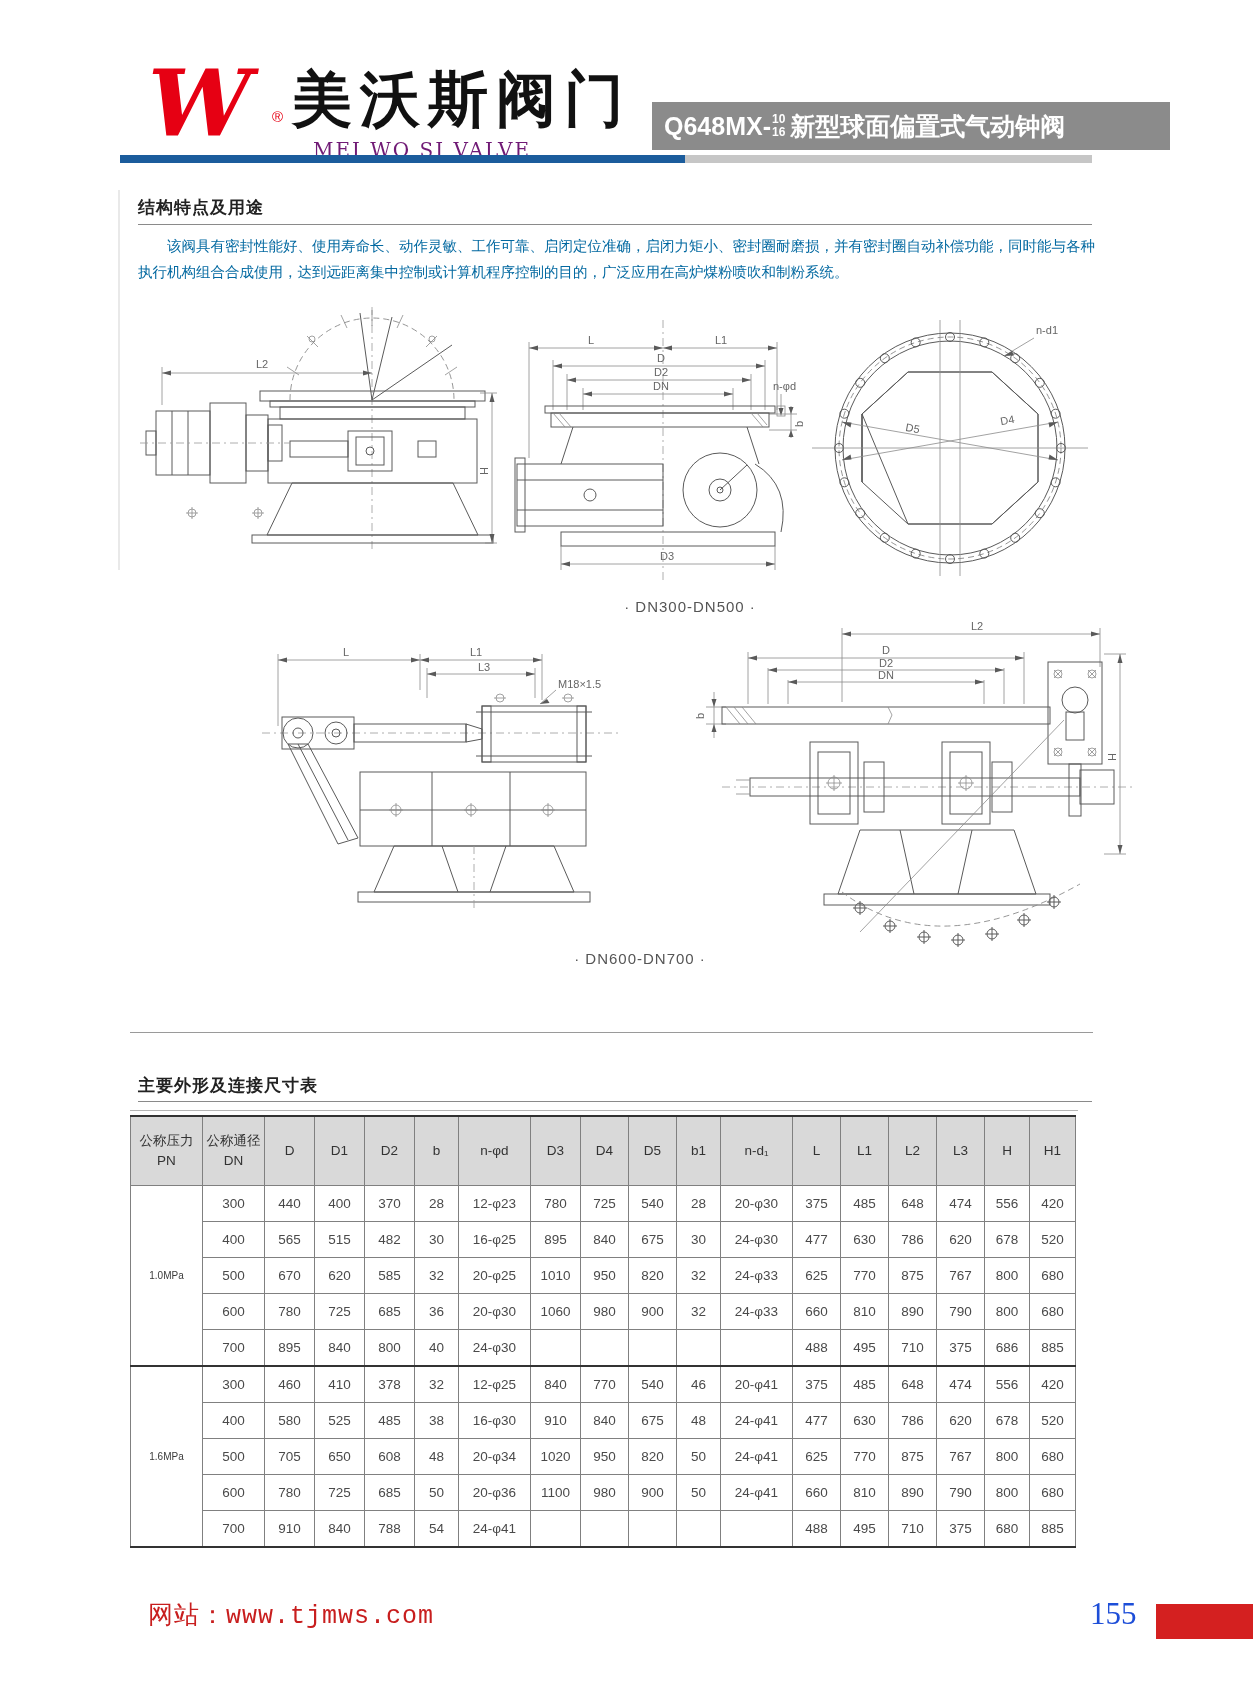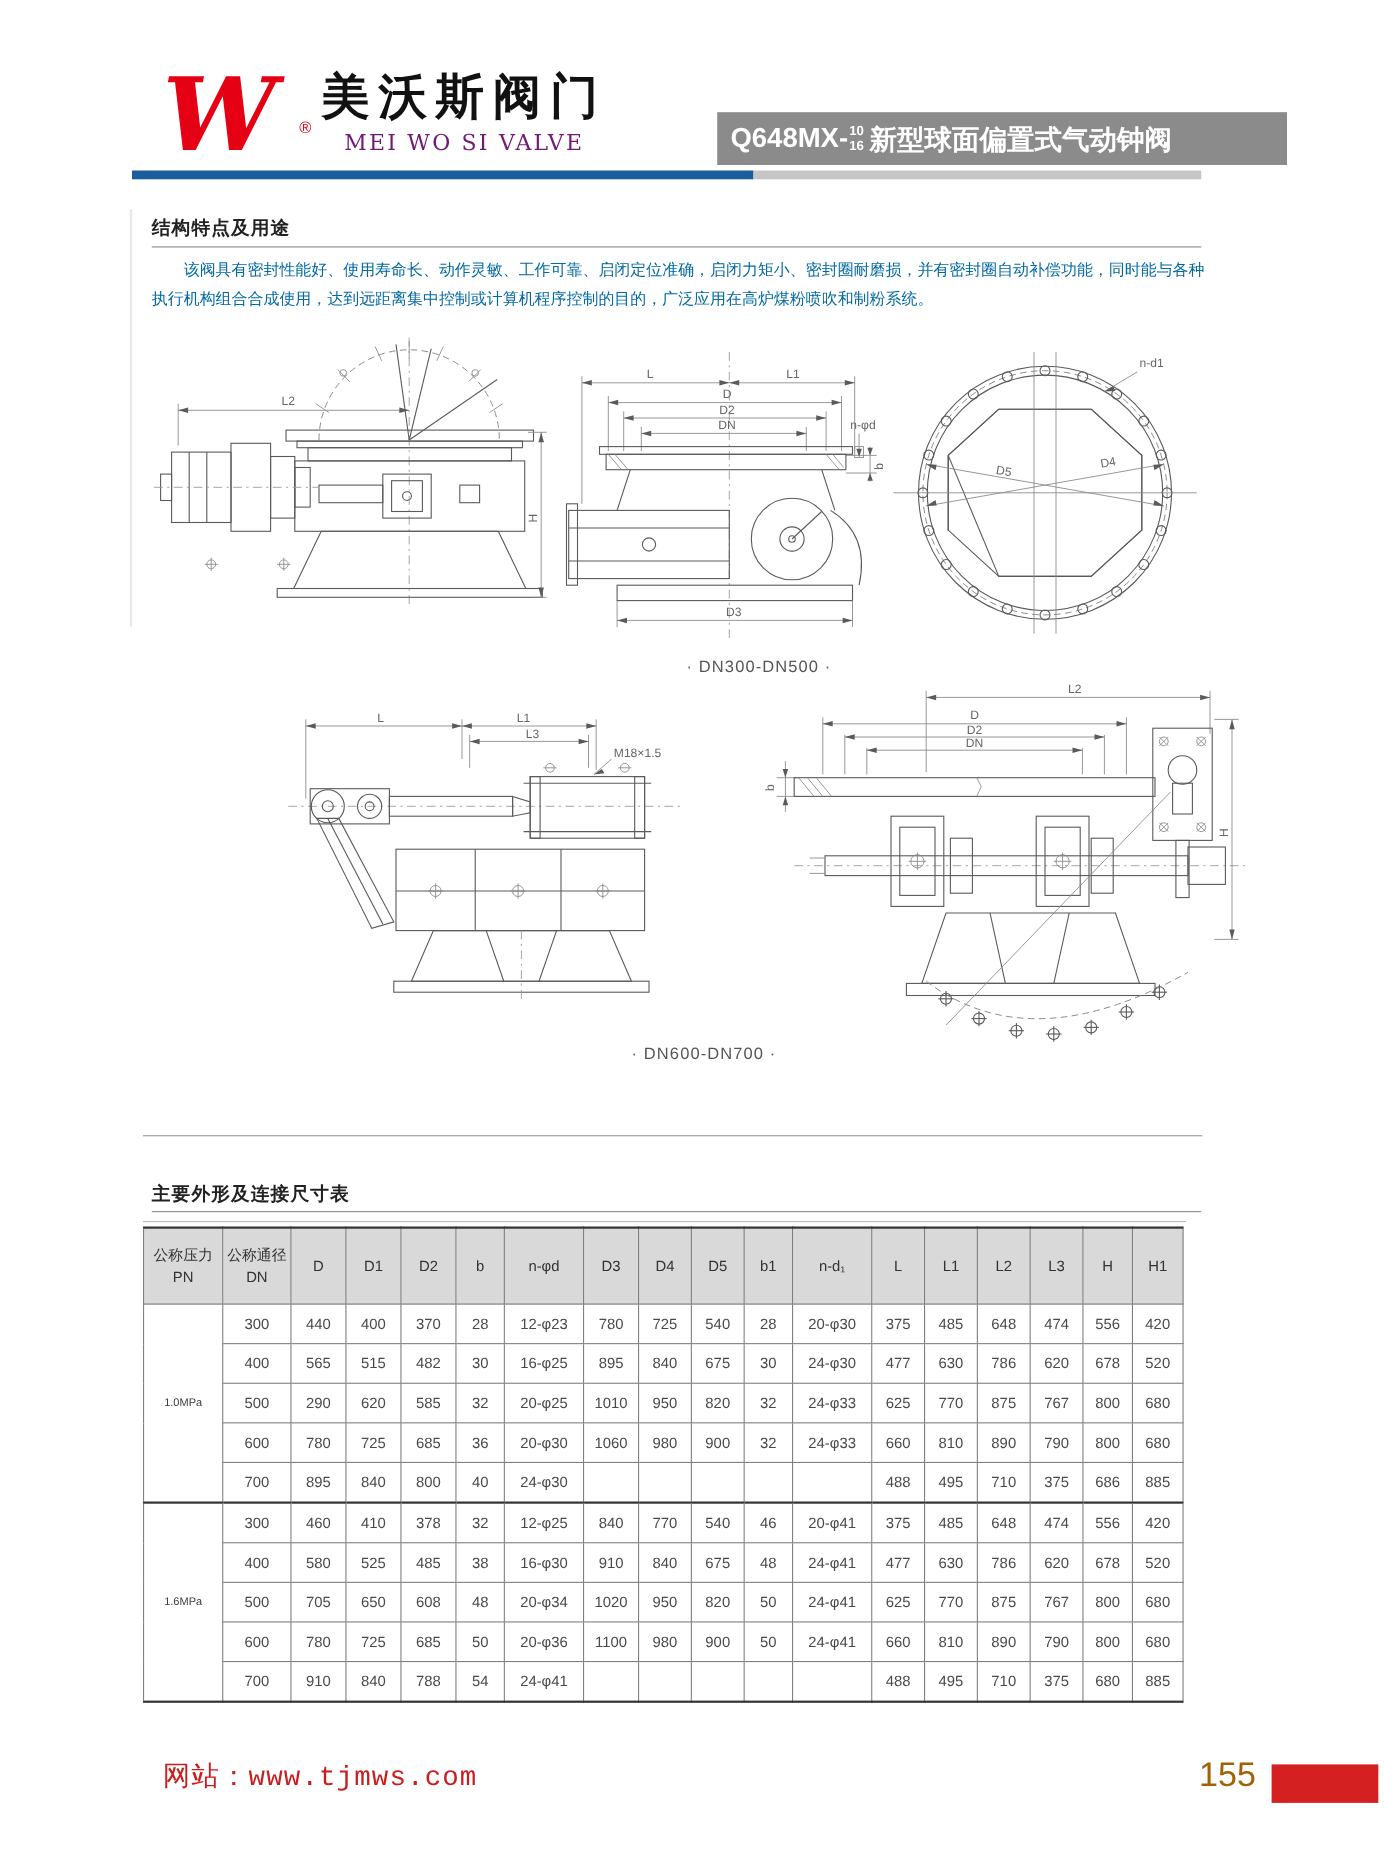--- a/index.html
+++ b/index.html
@@ -3,21 +3,21 @@
 <meta charset="utf-8">
 <style>
   html,body{margin:0;padding:0;background:#fff;}
   #page{position:relative;width:1258px;height:1683px;background:#ffffff;overflow:hidden;
         font-family:"Liberation Sans",sans-serif;color:#333;}
   
   .logo-w{position:absolute;left:148px;top:60px;width:140px;height:88px;}
   .logo-w text{font-family:"DejaVu Serif",serif;font-weight:bold;font-style:italic;}
   .reg-mark{position:absolute;left:272px;top:108px;font-size:15px;color:#e60013;}
   .brand{position:absolute;left:292px;top:60px;width:260px;text-align:center;}
-  .brand-cn{font-family:"DejaVu Serif",serif;font-weight:bold;font-size:44px;line-height:1.3;
+  .brand-cn{font-family:"DejaVu Serif",serif;font-weight:bold;font-size:60px;line-height:1.3;
             letter-spacing:8px;color:#111;white-space:nowrap;}
   .brand-en{font-family:"DejaVu Serif",serif;font-size:20px;letter-spacing:2px;color:#701a75;margin-top:0px;}
   .model-banner{position:absolute;left:652px;top:102px;width:518px;height:48px;background:#8b8b8b;
                 color:#fff;display:flex;align-items:center;padding-left:12px;box-sizing:border-box;
                 font-weight:bold;font-size:25px;white-space:nowrap;}
   .frac{display:inline-flex;flex-direction:column;align-items:center;font-size:12px;line-height:1.05;
         margin:0 5px 0 1px;font-weight:bold;}
   .header-bar{position:absolute;top:155px;left:120px;width:972px;height:8px;}
   .header-bar .blue{position:absolute;left:0;top:0;width:565px;height:8px;background:#1b5c9c;}
   .header-bar .gray{position:absolute;left:565px;top:0;width:407px;height:8px;background:#c6c6c6;}
@@ -49,22 +49,22 @@
         border:1px solid #5a5a5a;border-top:2.5px solid #333;border-bottom:2.5px solid #333;}
   th,td{border:1px solid #808080;text-align:center;vertical-align:middle;}
   th{background:#d9d9d9;font-weight:normal;font-size:13.5px;color:#333;height:64px;
      white-space:pre-line;line-height:1.5;padding:2px;}
   td{height:35px;font-size:13.5px;color:#4a4a4a;padding:0 1px;}
   .pn-cell{font-size:10px;color:#3a3a3a;}
   tr.group-sep td{border-top:2.5px solid #333;}
   
   #footer-site{position:absolute;left:148px;top:1598px;font-size:25px;color:#c81e1e;
                font-family:"Liberation Mono",monospace;letter-spacing:1px;}
-  #footer-page{position:absolute;left:1090px;top:1596px;font-size:31px;color:#a16207;
-               font-family:Liberation Sans, sans-serif;}
+  #footer-page{position:absolute;left:1090px;top:1596px;font-size:31px;color:#1d4ed8;
+               font-family:Liberation Serif, serif;}
   #footer-red{position:absolute;left:1156px;top:1604px;width:97px;height:35px;background:#d42020;}
 </style>
 </head>
 <body>
 
 <div id="page">
 
   <svg class="logo-w" viewBox="0 0 140 88">
     <text x="0" y="76" font-size="92" fill="#e60013">W</text>
   </svg>
@@ -512,21 +512,21 @@
             <td>24-φ30</td>
             <td>477</td>
             <td>630</td>
             <td>786</td>
             <td>620</td>
             <td>678</td>
             <td>520</td>
           </tr>
           <tr>
             <td>500</td>
-            <td>290</td>
+            <td>670</td>
             <td>620</td>
             <td>585</td>
             <td>32</td>
             <td>20-φ25</td>
             <td>1010</td>
             <td>950</td>
             <td>820</td>
             <td>32</td>
             <td>24-φ33</td>
             <td>625</td>

